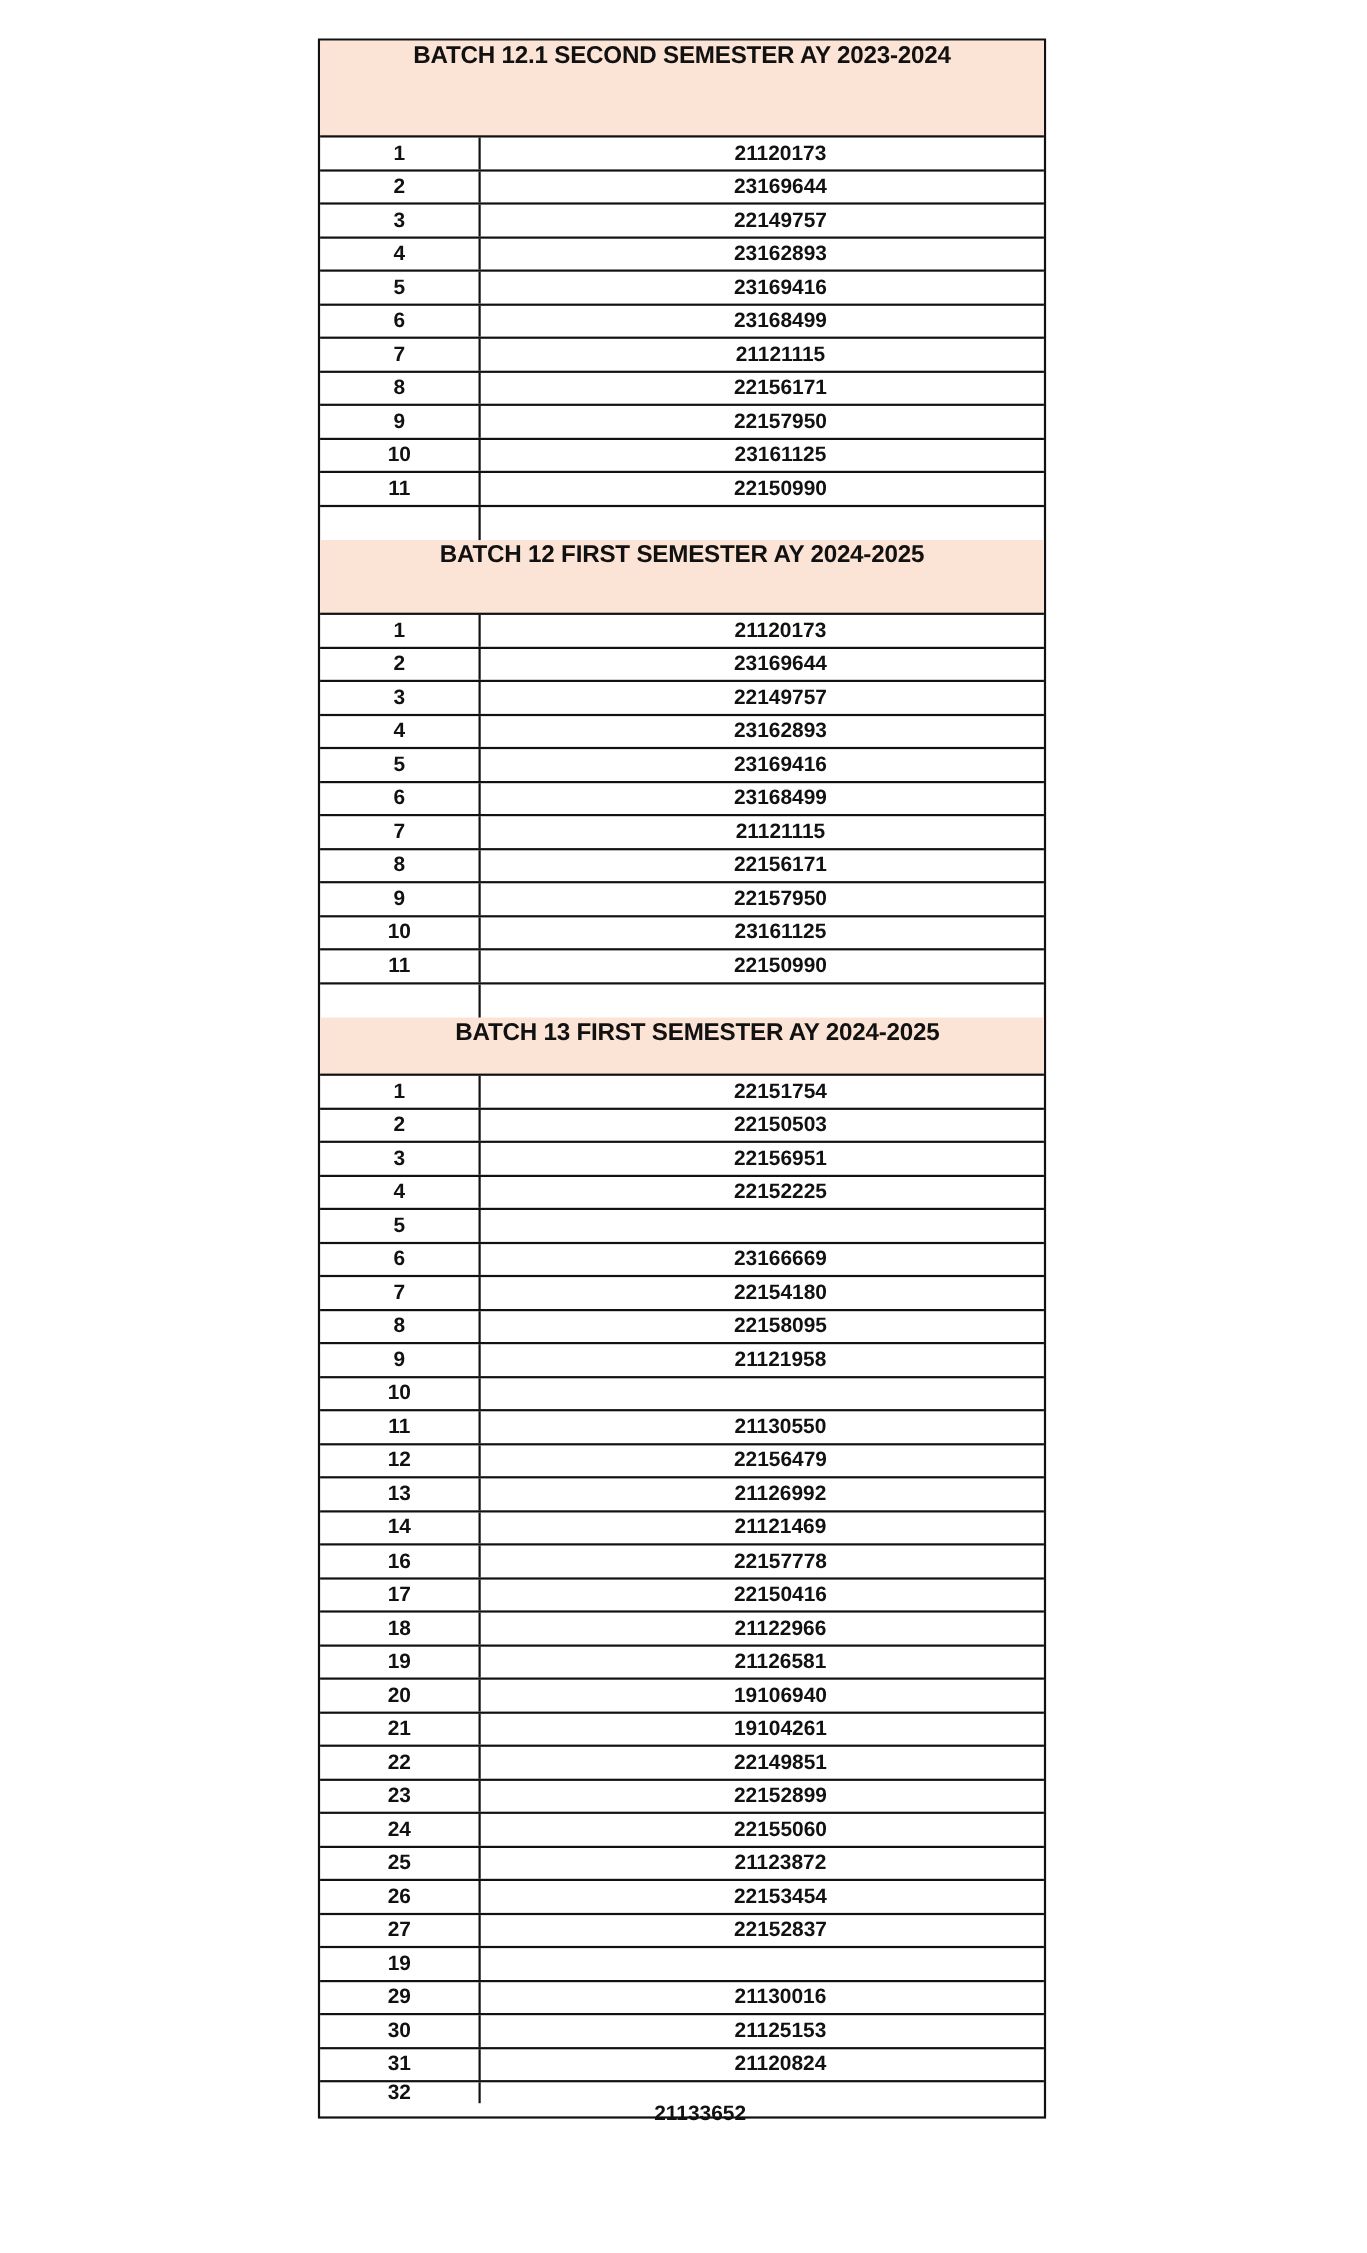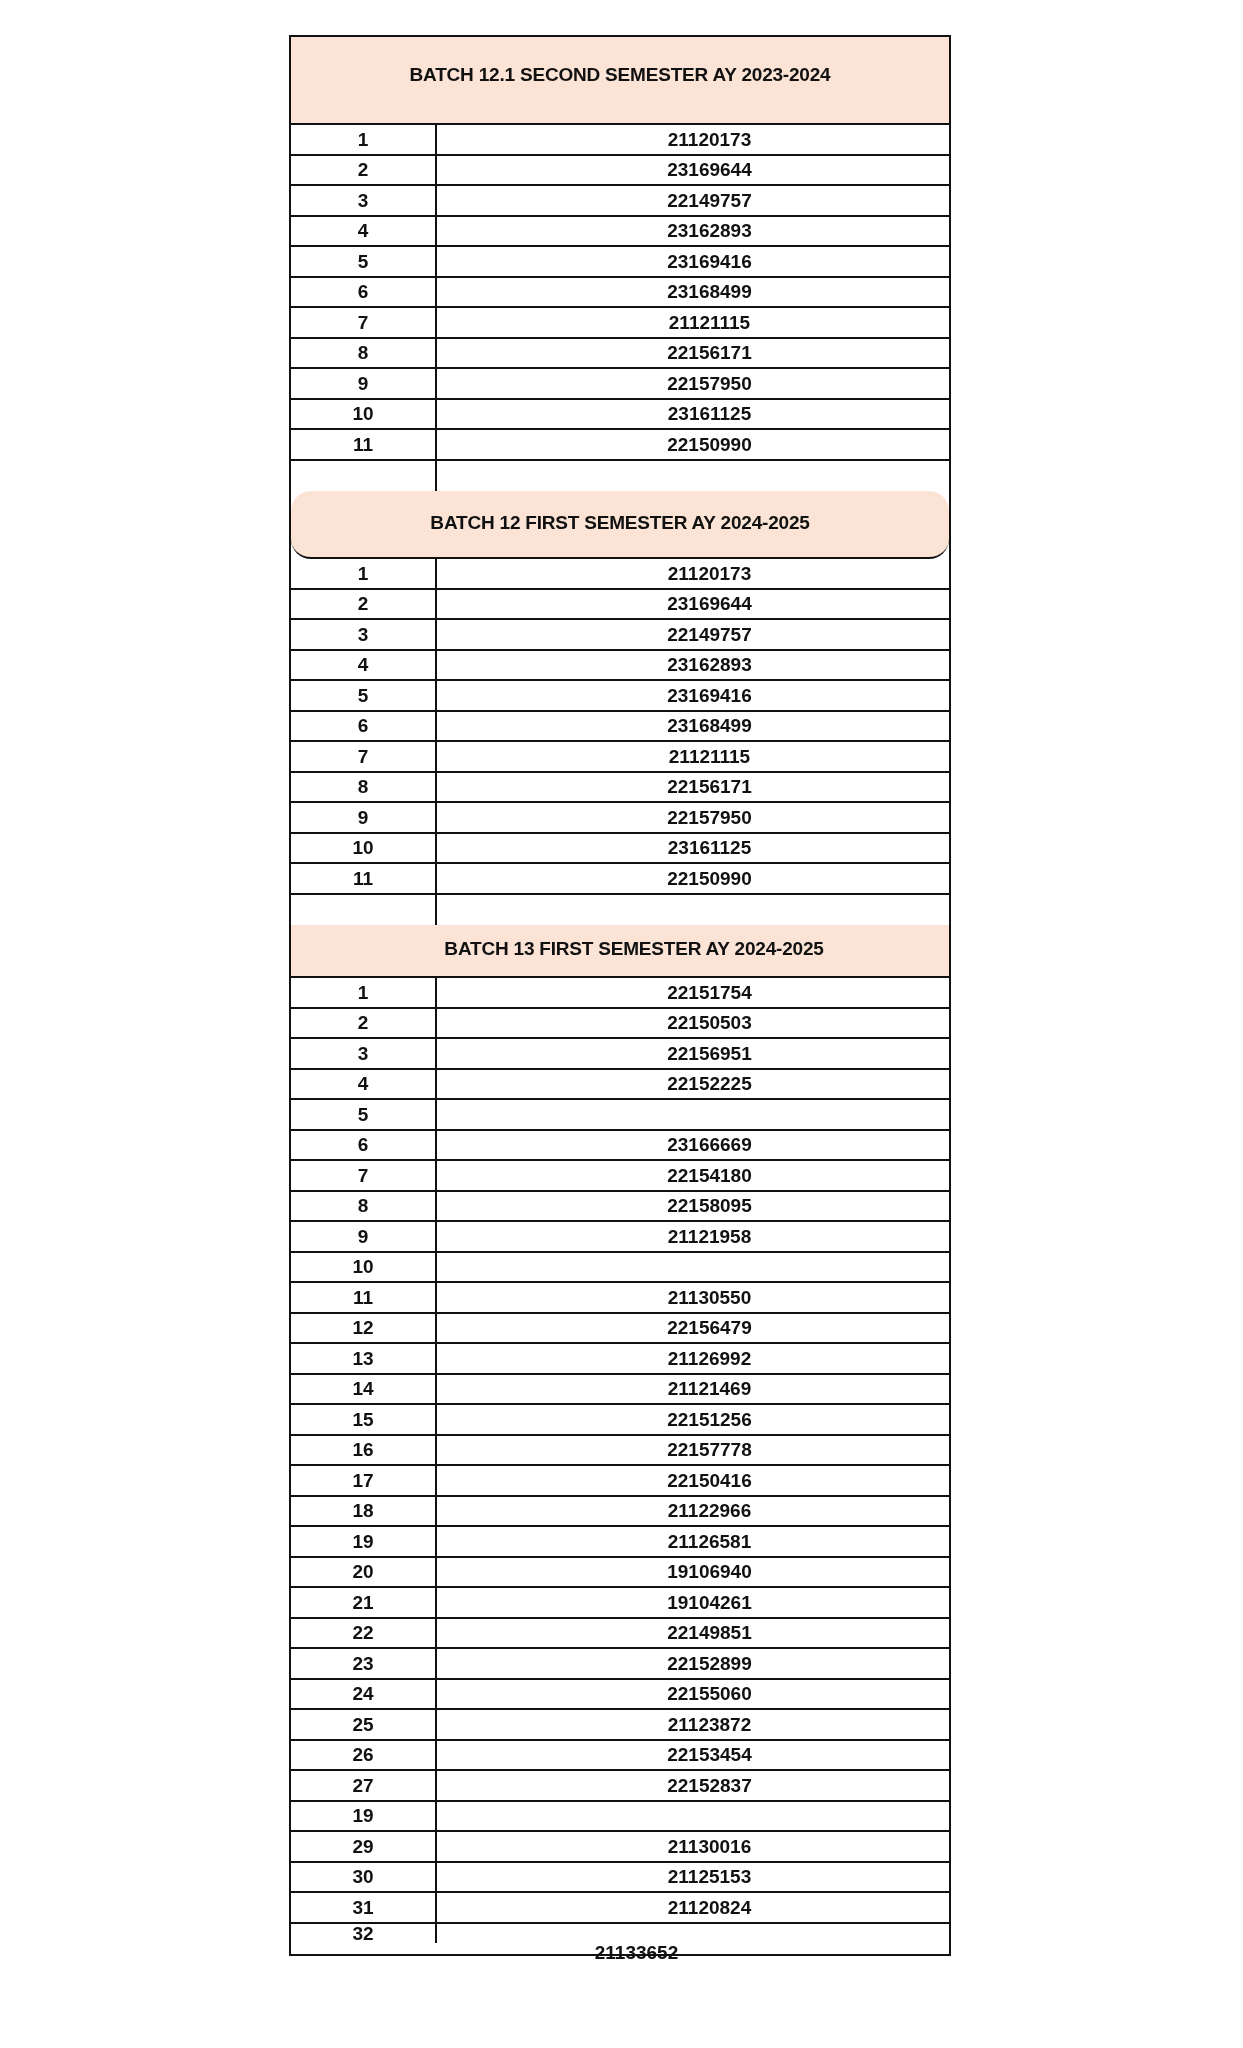--- a/index.html
+++ b/index.html
@@ -19,31 +19,30 @@
     position: absolute;
     left: 289px;
     top: 35px;
     width: 662px;
     border: 2px solid #111;
     box-sizing: border-box;
     background: #fff;
   }
   .section-header {
     display: flex;
-    align-items: center;
     justify-content: center;
     background: #fbe3d6;
     border-bottom: 2px solid #111;
     box-sizing: border-box;
     font-weight: bold;
-    font-size: 19px;
+    font-size: 22px;
     letter-spacing: -0.2px;
   }
   .section-header.h1 { height: 88px; padding-bottom: 10px; }
-  .section-header.h2 { height: 68px; padding-bottom: 2px; border-radius: 20px; }
+  .section-header.h2 { height: 68px; padding-bottom: 2px; }
   .section-header.h3 { height: 53px; padding-bottom: 4px; padding-left: 28px; }
   .row {
     display: flex;
     height: 30.5px;
     border-bottom: 2px solid #111;
     box-sizing: border-box;
     font-weight: bold;
     font-size: 19px;
   }
   .row:last-child { border-bottom: none; }
@@ -227,24 +226,20 @@
       </div>
       <div class="row">
         <div class="cell num">13</div>
         <div class="cell id">21126992</div>
       </div>
       <div class="row">
         <div class="cell num">14</div>
         <div class="cell id">21121469</div>
       </div>
       <div class="row">
-        <div class="cell num">15</div>
-        <div class="cell id">22151256</div>
-      </div>
-      <div class="row">
         <div class="cell num">16</div>
         <div class="cell id">22157778</div>
       </div>
       <div class="row">
         <div class="cell num">17</div>
         <div class="cell id">22150416</div>
       </div>
       <div class="row">
         <div class="cell num">18</div>
         <div class="cell id">21122966</div>

